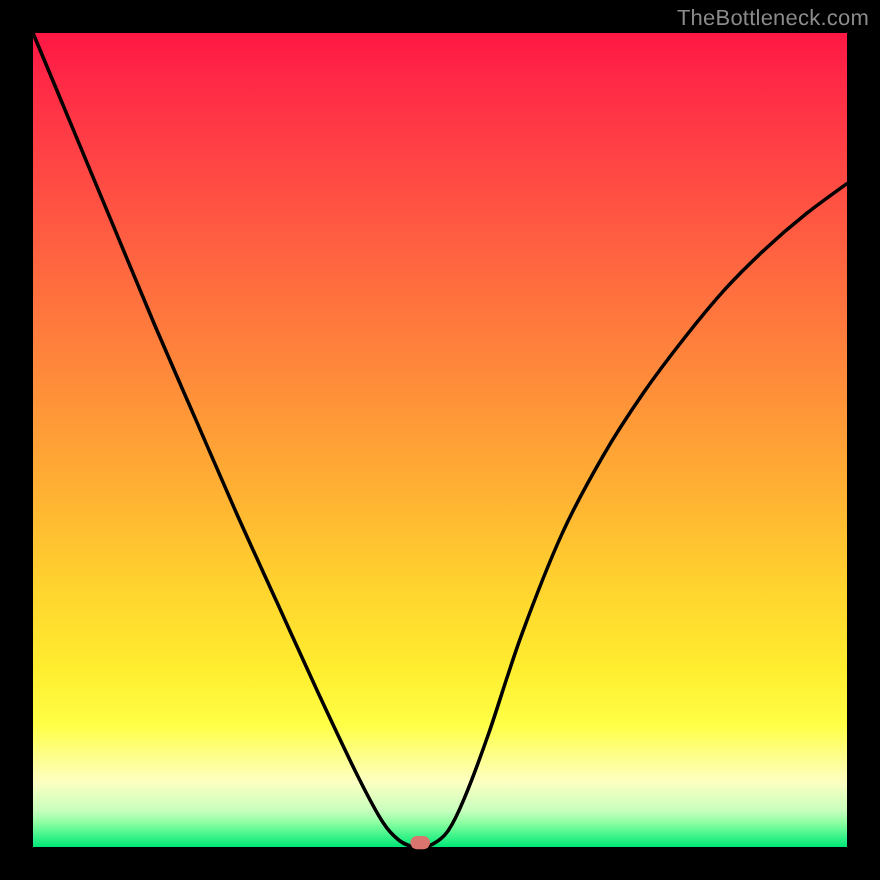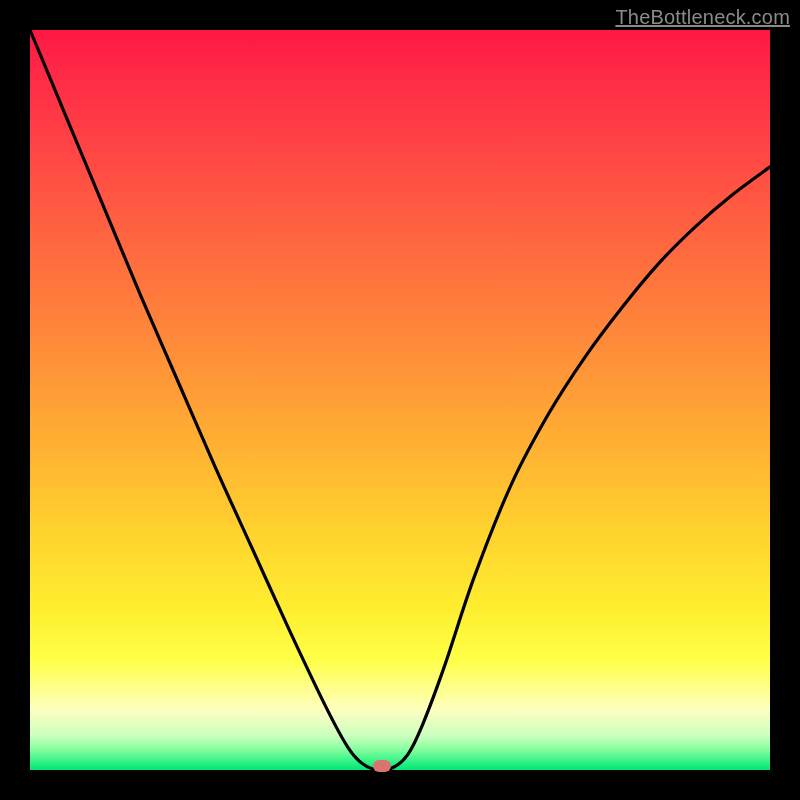--- a/index.html
+++ b/index.html
@@ -58,21 +58,20 @@
   }
   .watermark {
     position: absolute;
     top: 6px;
     right: 10px;
     color: #8b8b8b;
     font-size: 20px;
     font-weight: 500;
     letter-spacing: 0.2px;
     user-select: none;
-    text-decoration: underline;
   }
 </style>
 </head>
 <body>
 
 <div class="frame">
 
   <div class="plot-area">
 
     <svg class="curve" viewBox="0 0 740 740" preserveAspectRatio="none">

